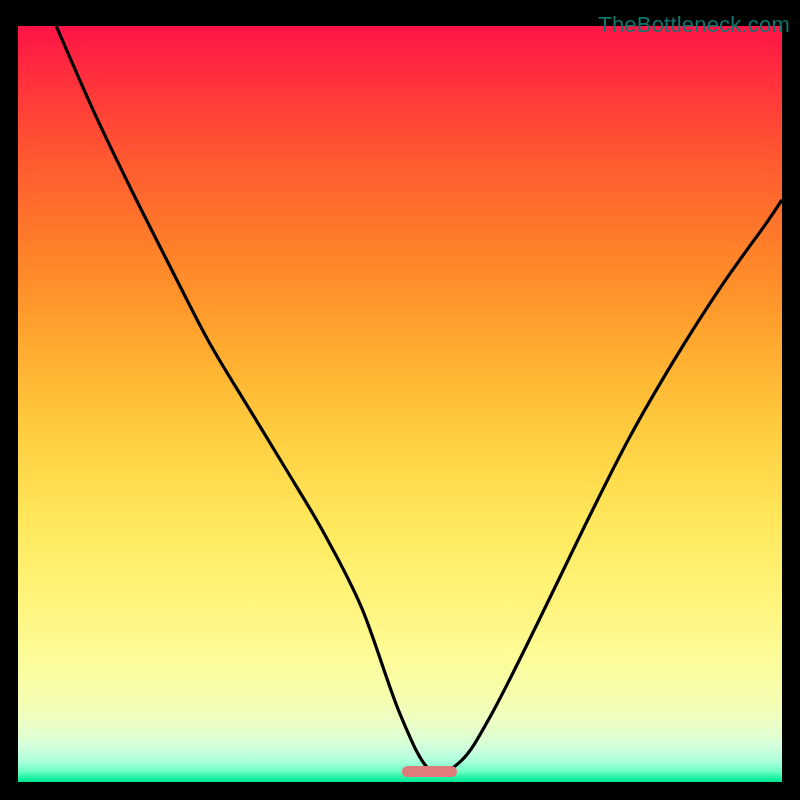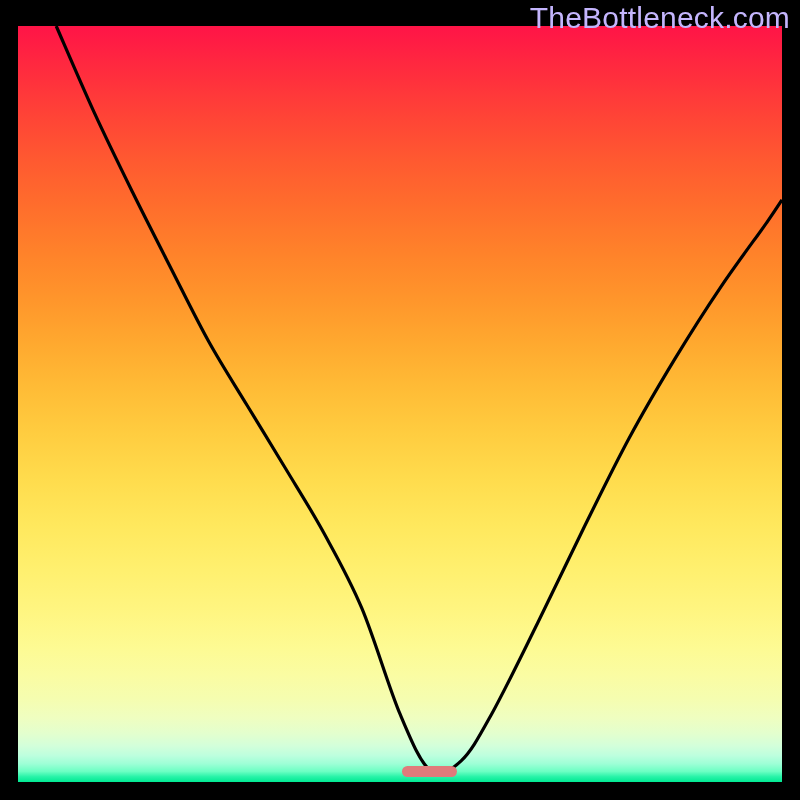--- a/index.html
+++ b/index.html
@@ -12,25 +12,25 @@
     font-family: Arial, Helvetica, sans-serif;
   }
   .frame {
     position: relative;
     width: 800px;
     height: 800px;
     background: #000;
   }
   .watermark {
     position: absolute;
-    top: 1px;
+    top: 12px;
     right: 10px;
-    font-size: 30px;
+    font-size: 22px;
     font-weight: 500;
-    color: #c4b5fd;
+    color: #0f766e;
     letter-spacing: 0.2px;
     z-index: 10;
     user-select: none;
   }
   .plot {
     position: absolute;
     left: 18px;
     top: 26px;
     width: 764px;
     height: 756px;

